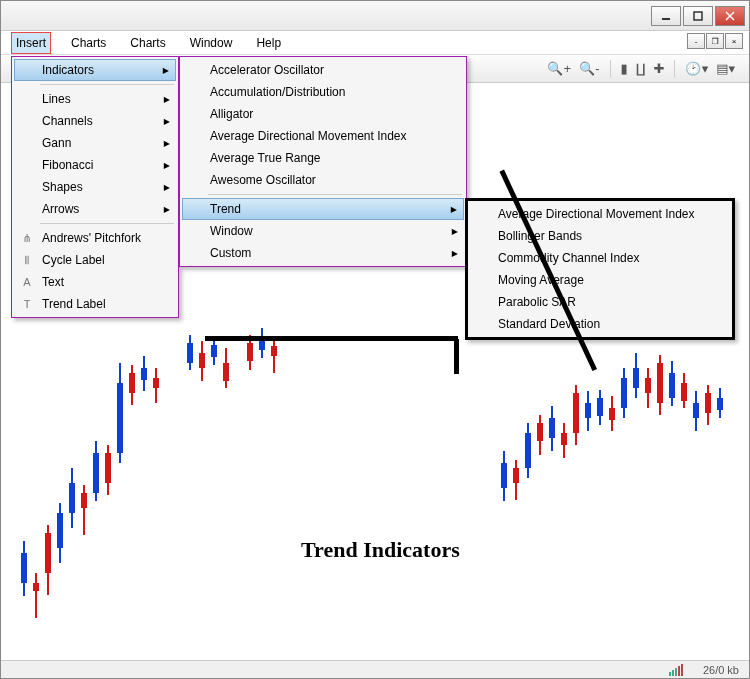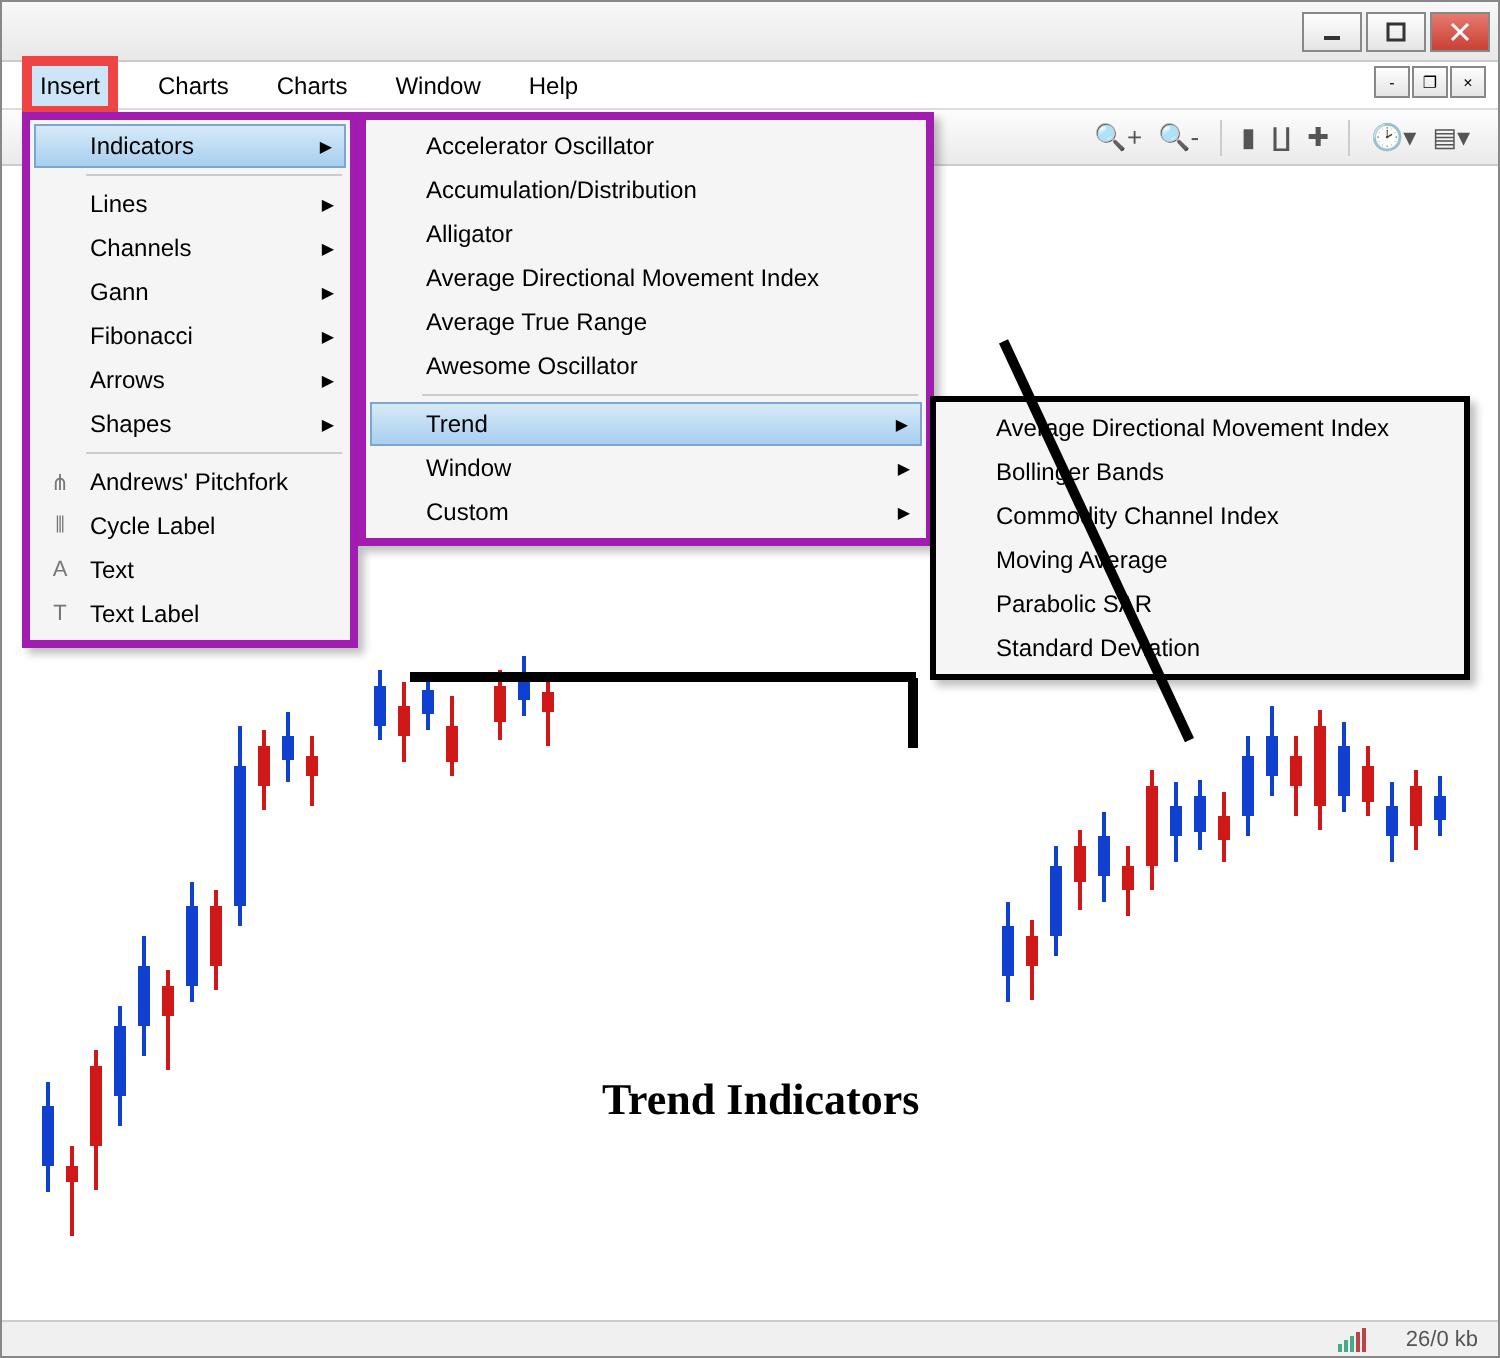--- a/index.html
+++ b/index.html
@@ -7,36 +7,36 @@
 
     
     .titlebar { height: 30px; background: linear-gradient(to bottom, #f8f8f8, #e8e8e8); border-bottom: 1px solid #ccc; display: flex; justify-content: flex-end; align-items: center; padding-right: 4px; }
     .win-controls { display: flex; gap: 2px; }
     .win-btn { width: 30px; height: 20px; border: 1px solid #888; background: linear-gradient(to bottom, #fdfdfd, #e5e5e5); display: flex; align-items: center; justify-content: center; font-size: 10px; cursor: pointer; }
     .win-close { background: linear-gradient(to bottom, #e67a6f, #c84034); color: #fff; }
 
     
     .menubar { height: 24px; background: #fff; display: flex; align-items: center; padding: 0 10px; gap: 16px; border-bottom: 1px solid #ddd; font-size: 12px; }
     .menubar span { cursor: pointer; padding: 3px 4px; }
-    .menubar span.active { background: #cde6f7; border: 5px solid #ef4444; }
+    .menubar span.active { background: #cde6f7; border: 1px solid #ef4444; }
 
     
     .mdi-controls { position: absolute; top: 32px; right: 6px; display: flex; gap: 1px; }
     .mdi-controls .win-btn { width: 18px; height: 16px; font-size: 8px; }
 
     
     .toolbar { height: 28px; background: linear-gradient(to bottom, #fdfdfd, #eaeaea); border-bottom: 1px solid #ccc; display: flex; align-items: center; justify-content: flex-end; padding-right: 14px; gap: 8px; font-size: 13px; color: #555; }
     .toolbar .sep { width: 1px; height: 18px; background: #ccc; margin: 0 2px; }
     .toolbar span { cursor: pointer; }
 
     
     .chart-area { position: relative; height: 557px; background: #fff; }
 
     
-    .menu { position: absolute; background: #f5f5f5; border: 4px solid #a21caf; box-shadow: 3px 3px 4px rgba(0,0,0,0.25); font-size: 12px; padding: 2px; }
+    .menu { position: absolute; background: #f5f5f5; border: 1px solid #a21caf; box-shadow: 3px 3px 4px rgba(0,0,0,0.25); font-size: 12px; padding: 2px; }
     .menu .item { display: flex; align-items: center; height: 22px; padding: 0 18px 0 28px; cursor: pointer; white-space: nowrap; position: relative; }
     .menu .item.sel { background: linear-gradient(to bottom, #d6eaf8, #a8cfee); border: 1px solid #7ba7ce; padding: 0 17px 0 27px; }
     .menu .item.has-sub::after { content: "▶"; font-size: 8px; position: absolute; right: 6px; }
     .menu .divider { height: 1px; background: #ccc; margin: 3px 2px 3px 26px; }
     .menu .icon-cell { position: absolute; left: 4px; width: 18px; text-align: center; font-size: 11px; color: #777; }
 
     .menu1 { top: 55px; left: 10px; width: 168px; }
     .menu2 { top: 55px; left: 178px; width: 288px; }
     .menu3 { top: 197px; left: 464px; width: 270px; border: 3px solid #000; }
 
@@ -280,41 +280,41 @@
   <div class="item has-sub">
       <span>Channels</span>
     </div>
   <div class="item has-sub">
       <span>Gann</span>
     </div>
   <div class="item has-sub">
       <span>Fibonacci</span>
     </div>
   <div class="item has-sub">
+      <span>Shapes</span>
+    </div>
+  <div class="item has-sub">
       <span>Arrows</span>
-    </div>
-  <div class="item has-sub">
-      <span>Shapes</span>
     </div>
   <div class="divider"></div>
   <div class="item">
       <span class="icon-cell">⋔</span>
       <span>Andrews' Pitchfork</span>
     </div>
   <div class="item">
       <span class="icon-cell">⦀</span>
       <span>Cycle Label</span>
     </div>
   <div class="item">
       <span class="icon-cell">A</span>
       <span>Text</span>
     </div>
   <div class="item">
       <span class="icon-cell">T</span>
-      <span>Text Label</span>
+      <span>Trend Label</span>
     </div>
 </div>
 
 <div class="menu menu2">
   <div class="item">
       <span>Accelerator Oscillator</span>
     </div>
   <div class="item">
       <span>Accumulation/Distribution</span>
     </div>

